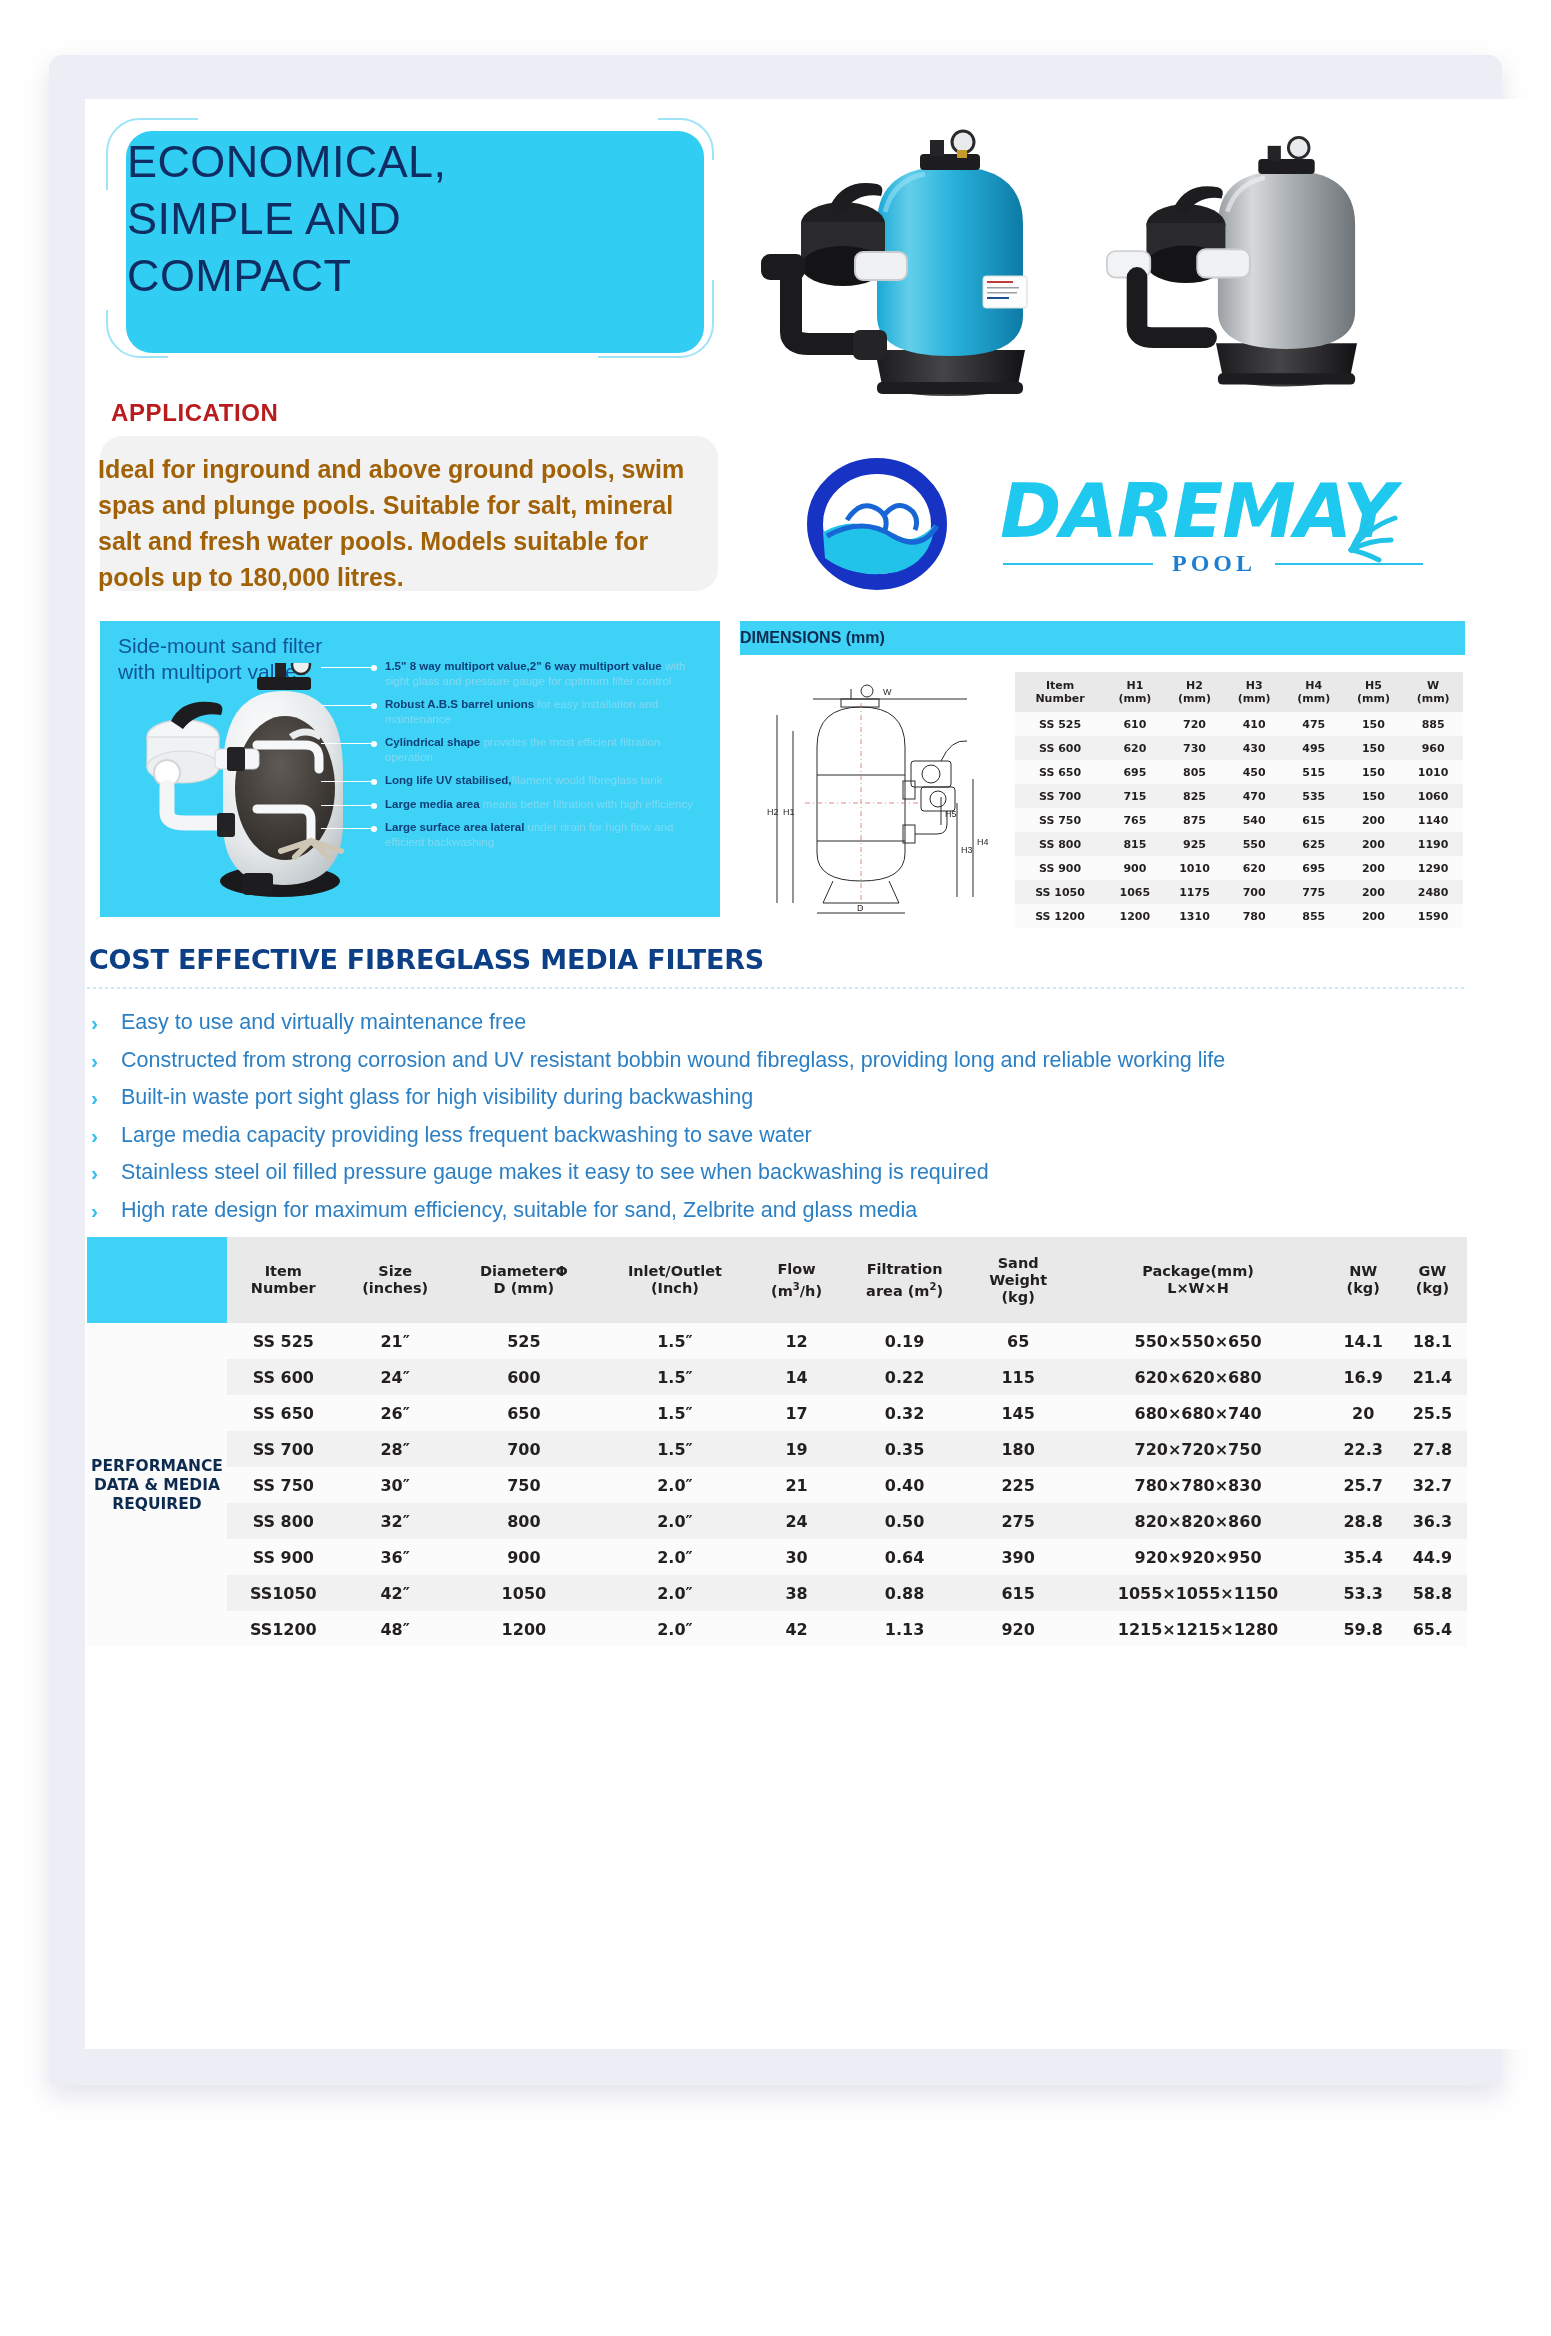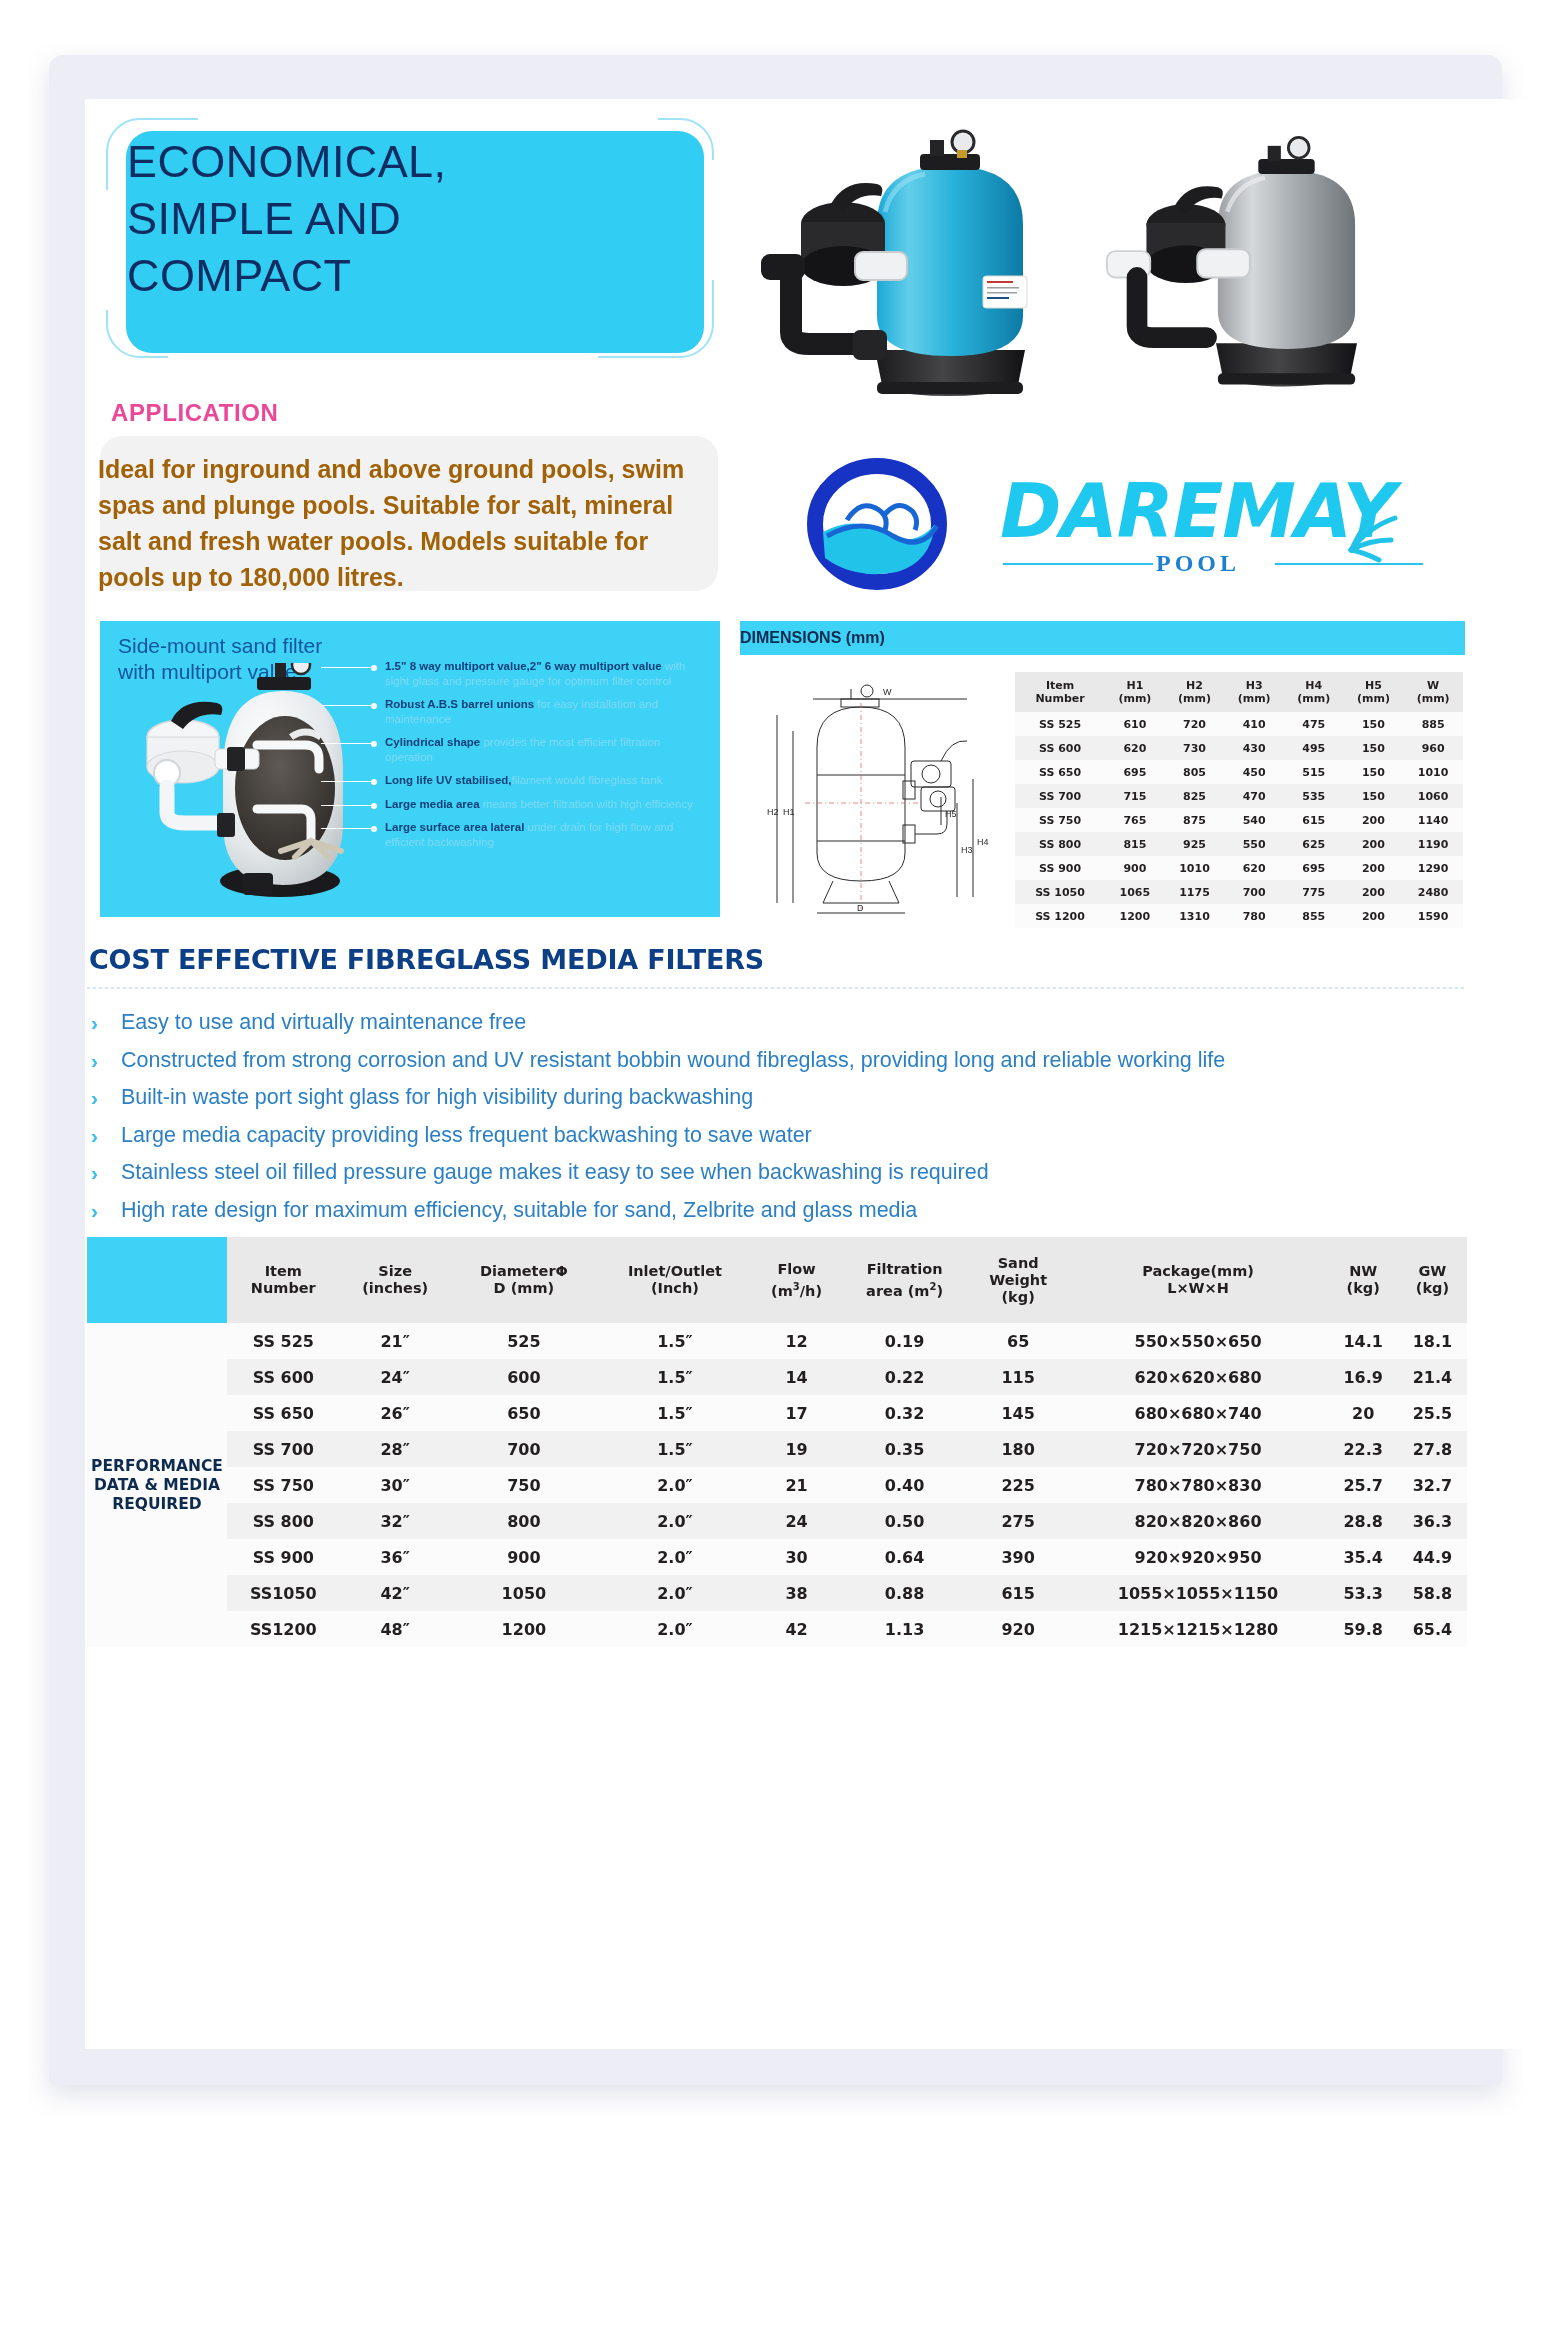--- a/index.html
+++ b/index.html
@@ -37,21 +37,21 @@
     background:#32cdf3;border-radius:26px;
   }
   .hero-title{
     position:absolute;left:42px;top:34px;width:500px;
     color:#0f2d63;font-size:45px;line-height:57px;
     letter-spacing:.4px;font-weight:400;
   }
 
   .application-label{
     position:absolute;left:26px;top:300px;
-    color:#ec4899;font-size:24px;font-weight:bold;letter-spacing:.6px;
+    color:#b91c1c;font-size:24px;font-weight:bold;letter-spacing:.6px;
   }
   .application-card{
     position:absolute;left:15px;top:337px;width:618px;height:155px;
     background:#f2f2f2;border-radius:22px;
   }
   .application-text{
     position:absolute;left:13px;top:352px;width:590px;
     color:#a16207;font-size:25px;line-height:36px;font-weight:bold;
   }
 
@@ -63,21 +63,21 @@
   .logo-wrap{position:absolute;left:700px;top:355px;width:680px;height:140px;}
   .logo-text{
     position:absolute;left:215px;top:14px;
     font-size:74px;font-weight:bold;color:#1ec8ef;letter-spacing:-1px;
     font-family:"DejaVu Sans", sans-serif;
     font-style:italic;
   }
   .logo-pool-row{position:absolute;left:218px;top:96px;width:420px;height:26px;}
   .logo-pool-line{position:absolute;top:13px;height:2px;background:#29c4ec;}
   .logo-pool{
-    position:absolute;left:153px;top:0;
+    position:absolute;left:169px;top:0;
     font-size:24px;letter-spacing:4px;color:#1d7fd0;font-weight:bold;
     font-family:"Liberation Serif", serif;
   }
 
   
   .feature-panel{
     position:absolute;left:15px;top:522px;width:620px;height:296px;
     background:#3fd2f7;
   }
   .fp-title{

